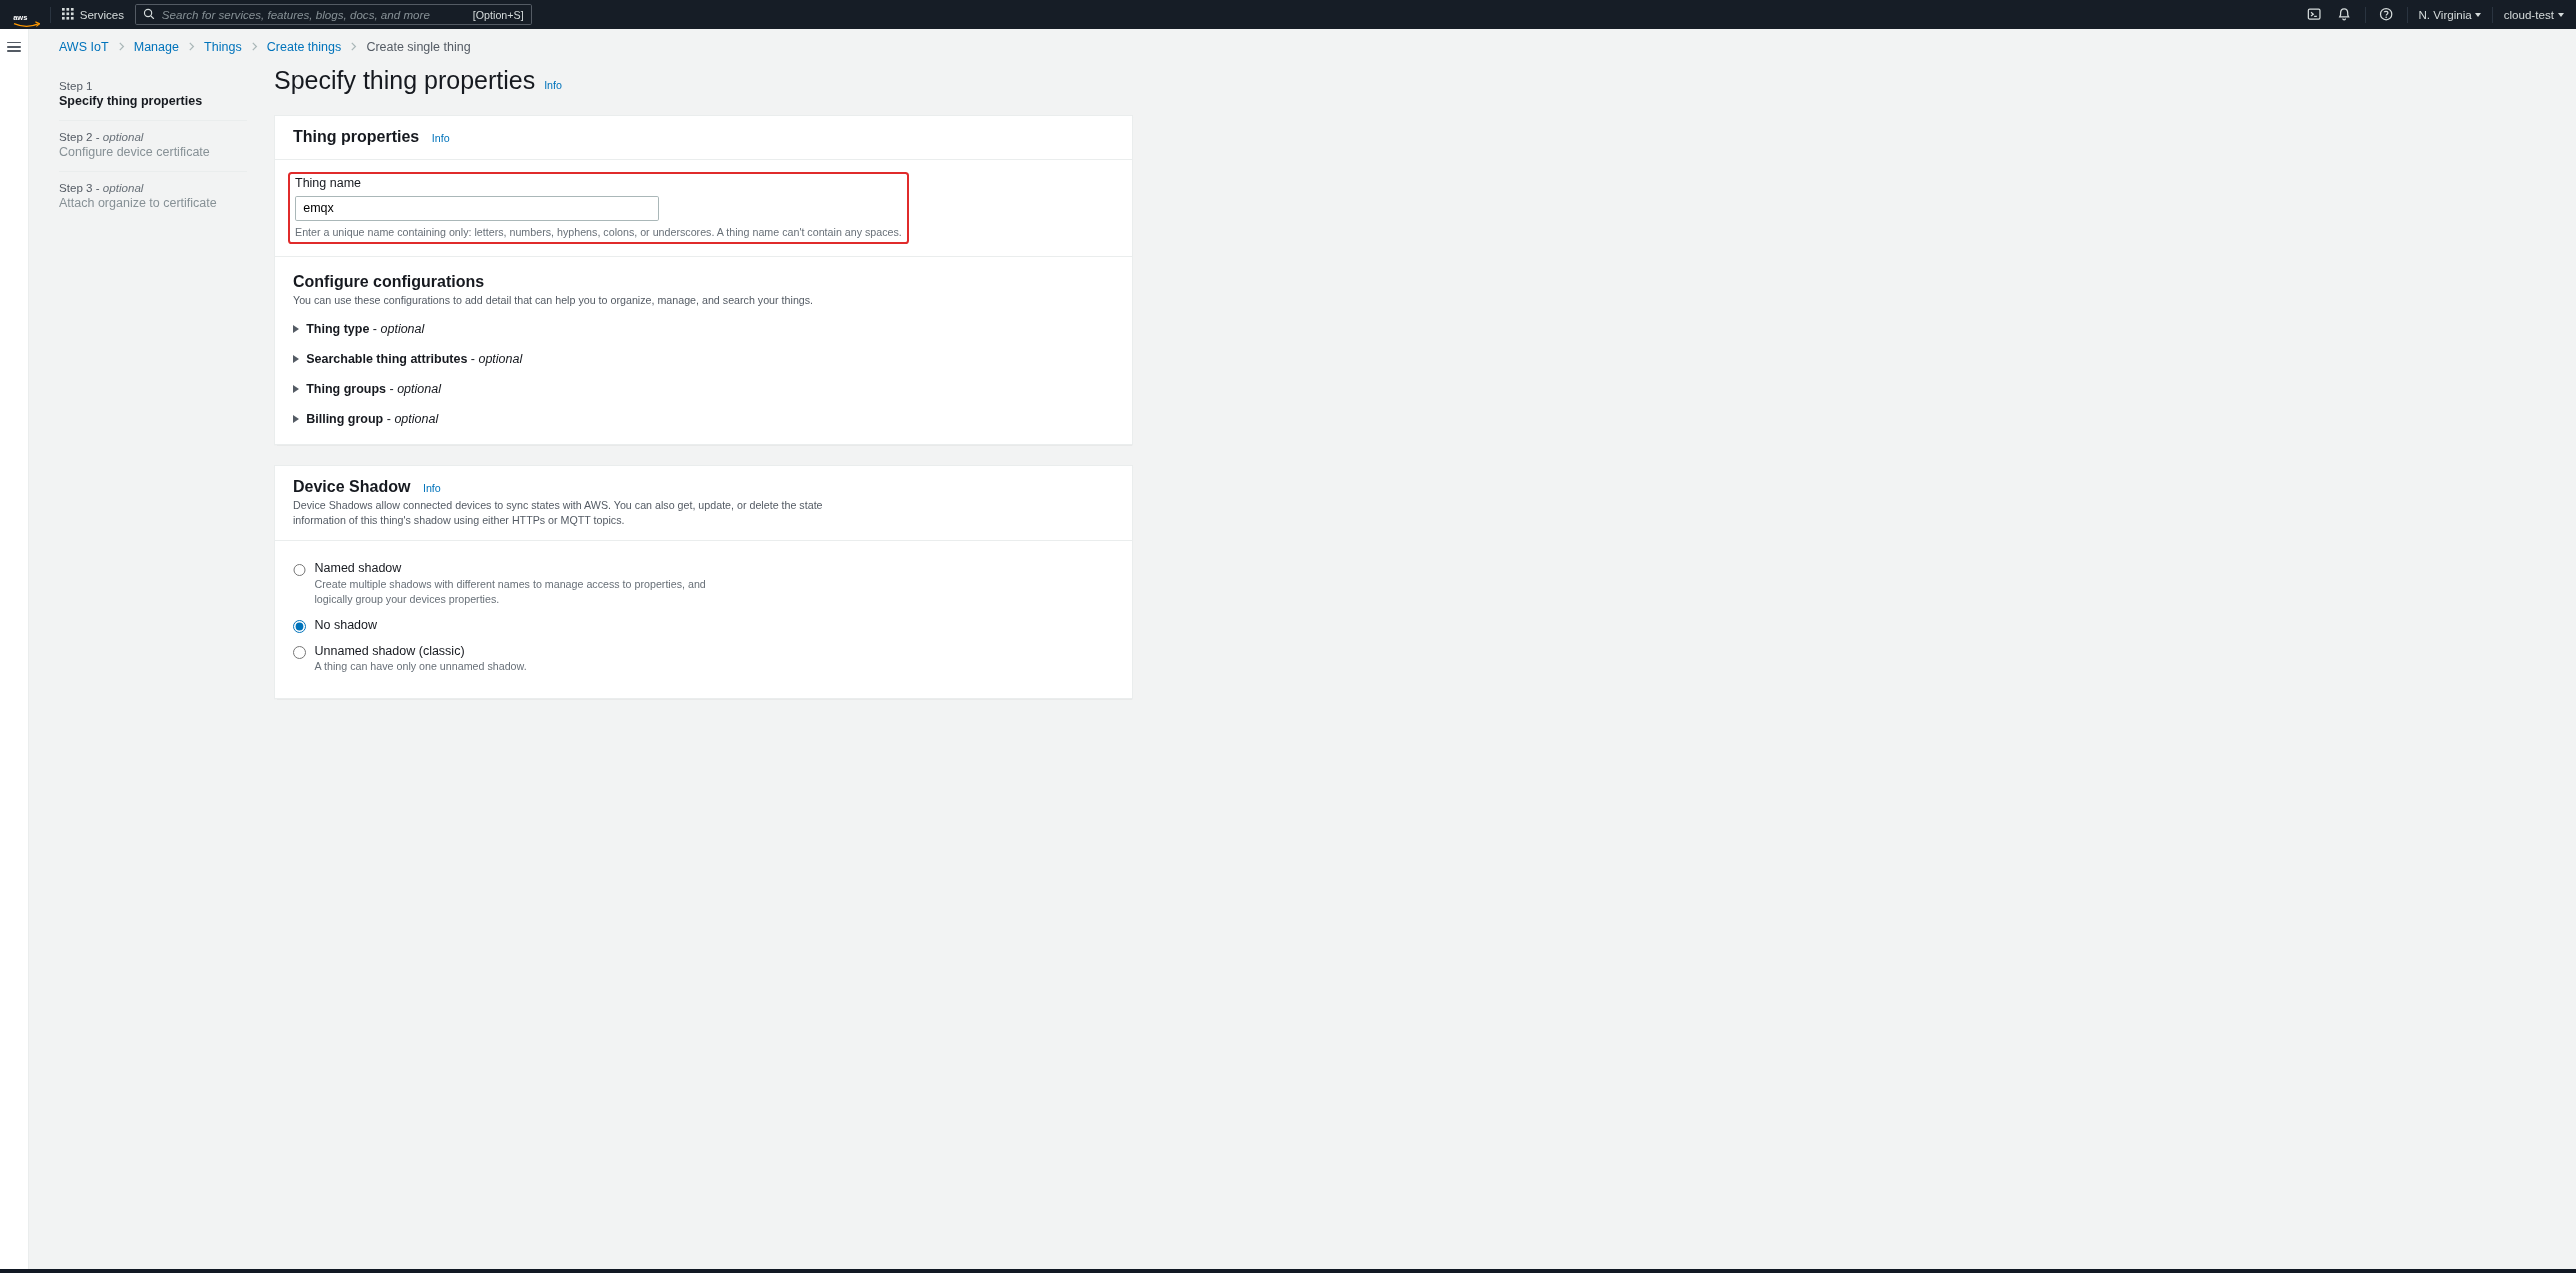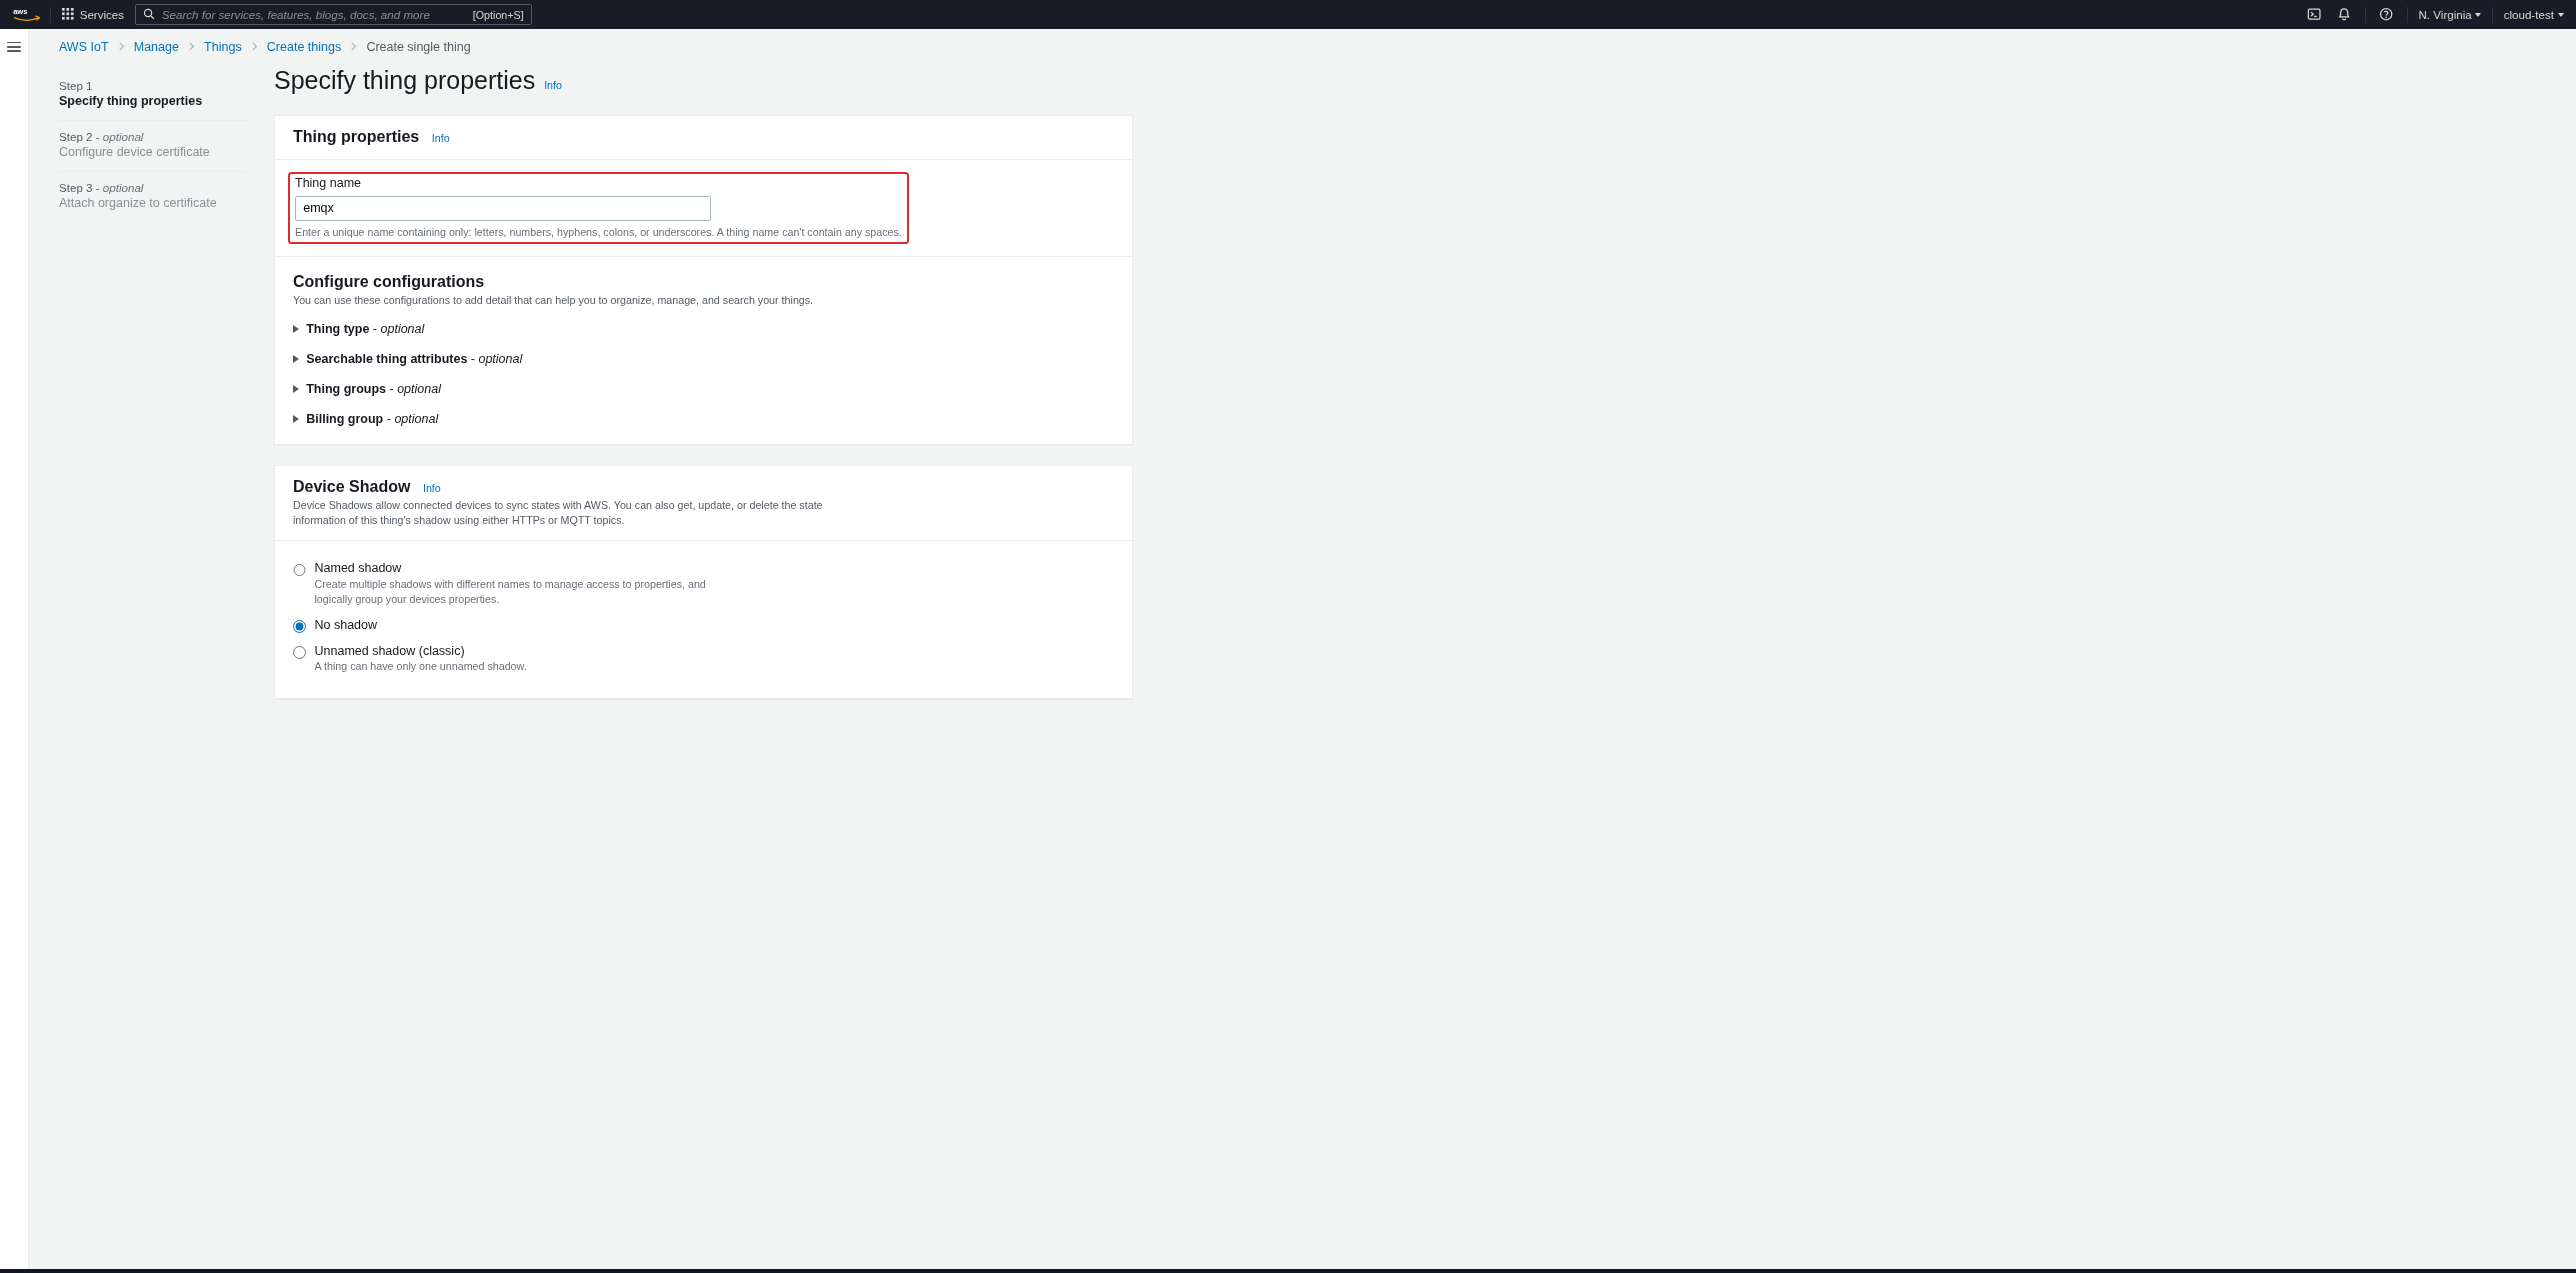--- a/index.html
+++ b/index.html
@@ -15,21 +15,21 @@
   .topnav {
     height: 29px;
     background: #161d26;
     color: #d5dbdb;
     display: flex;
     align-items: center;
     padding: 0 12.5px;
     gap: 10.7px;
     font-size: 11.6px;
   }
-  .aws-logo { display:flex; align-items:center; height:100%; }
+  .aws-logo { display:flex; align-items:flex-end; height:100%; }
   .aws-logo svg { display:block; }
   .topnav .vsep {
     width: 0.9px; height: 16px; background: #2a3440;
   }
   .services-btn {
     display: flex; align-items: center; gap: 5.4px; cursor: pointer;
     color:#d5dbdb;
   }
   .services-grid-icon { display:inline-flex; }
   .searchbox {
@@ -132,21 +132,21 @@
     border-bottom:0.9px solid #eaeded;
     display:flex; align-items:baseline; gap:7.2px;
   }
   .panel-header h2 { font-size:16px; font-weight:700; }
   .panel-body { padding: 14.3px 18px 18px 18px; }
   .sub-desc { color:#545b64; font-size:10.7px; margin-top:1.8px; line-height:1.4;}
 
   
   .field-label { font-size:12.5px; color:#16191f; margin-bottom:5.4px; display:block;}
   .text-input {
-    width: 416px; height:25px;
+    width: 364px; height:25px;
     border:0.9px solid #aab7b8; border-radius:1.8px;
     padding: 0 7.2px; font-size:12.5px;
     outline:none;
   }
   .constraint { font-size:10.7px; color:#687078; margin-top:5.4px; }
 
   .highlight-box {
     position:relative;
     border:2.2px solid #e02b2b;
     border-radius:3.6px;

